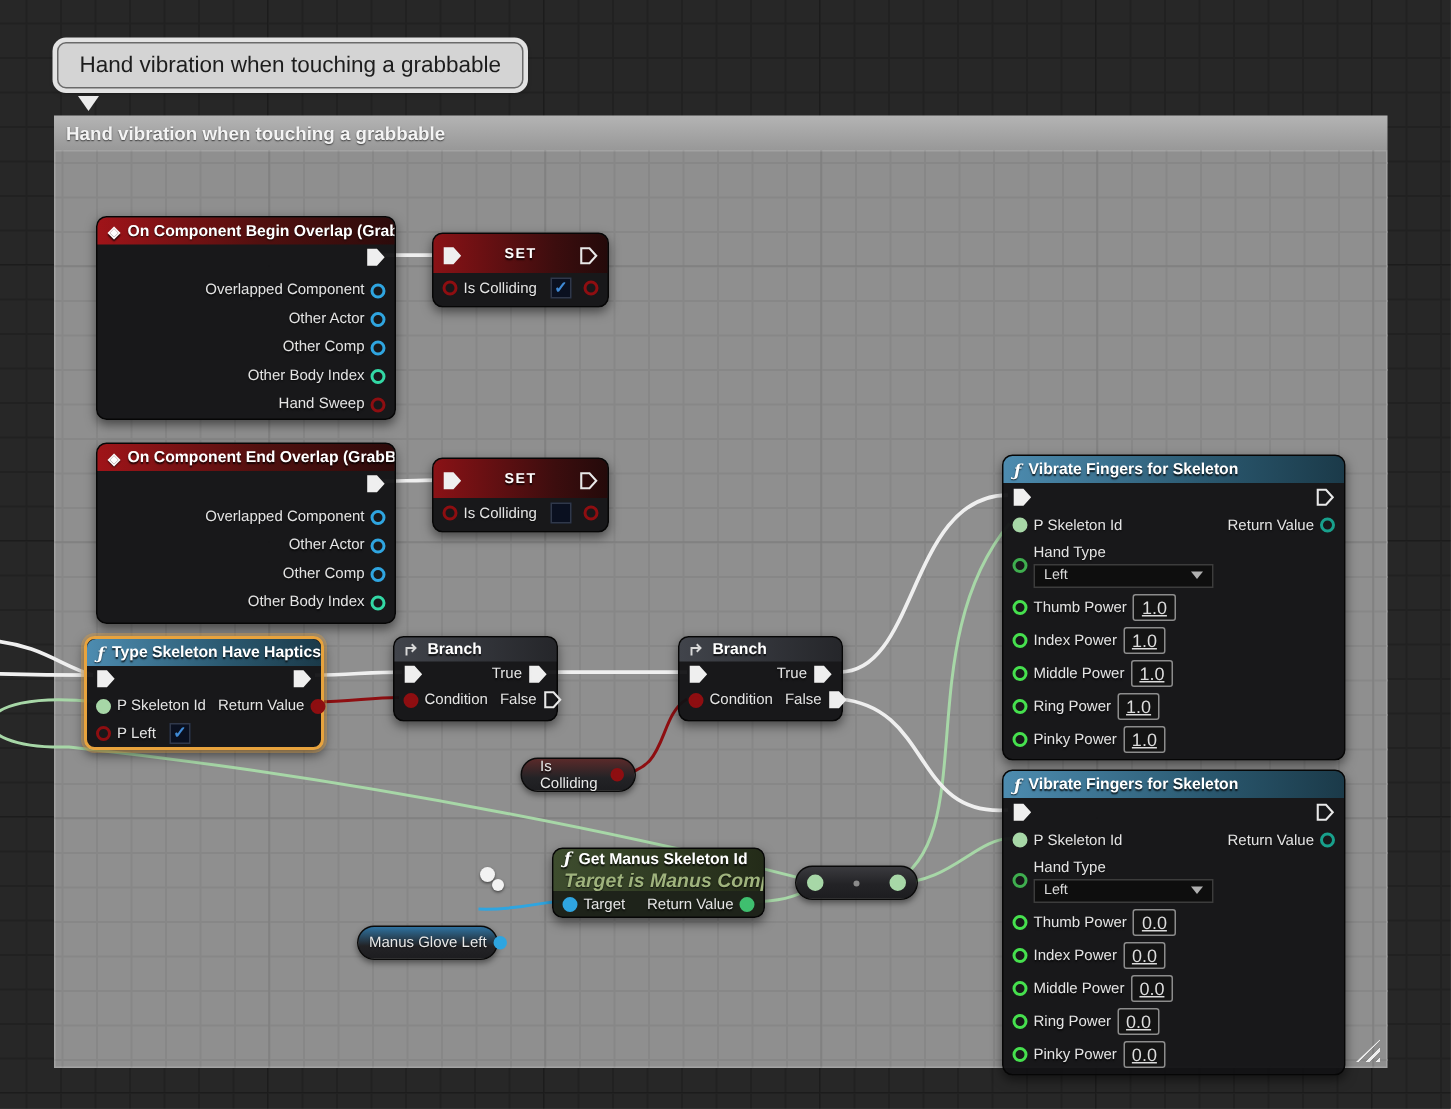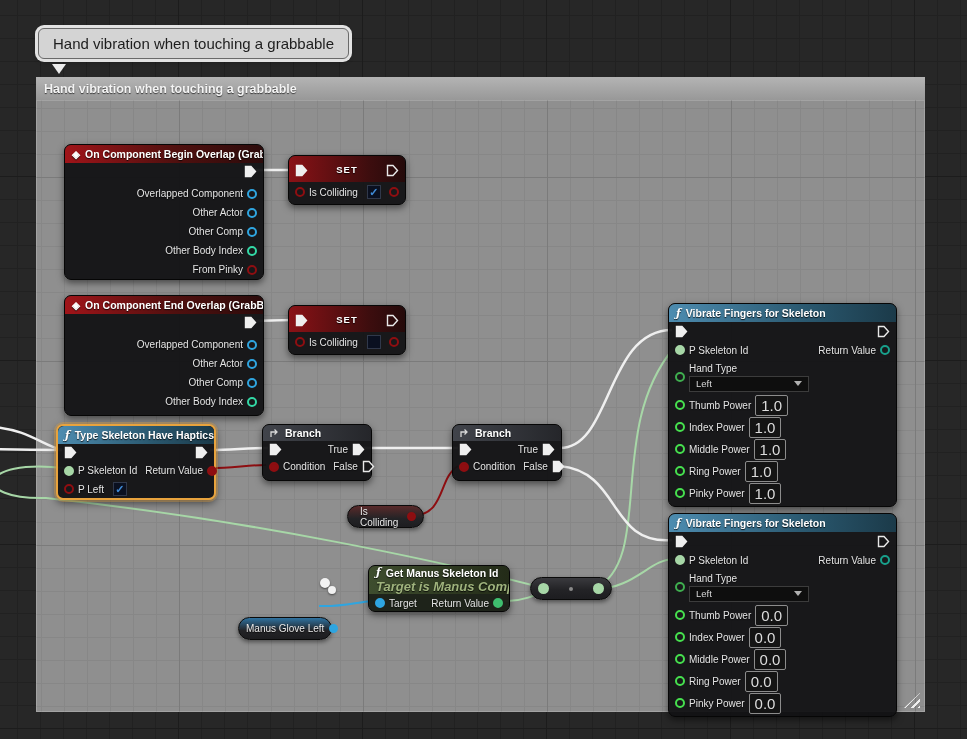--- a/index.html
+++ b/index.html
@@ -86,21 +86,21 @@
   .r16{height:16px}.r17{height:17px}.r18{height:18px}.r19{height:19px}.r20{height:20px}.r22{height:22px}
   
   .pc{width:10px;height:10px;border-radius:50%;box-sizing:border-box;border:2.5px solid var(--c,#999);flex:none;}
   .pc.filled{background:var(--c,#999);}
   .exec{flex:none;}
   .exec path{fill:none;stroke:#e8e8e8;stroke-width:1.4;}
   .exec.filled path{fill:#efefef;stroke:#efefef;}
   
   .cb{width:12px;height:12px;background:#0a1020;border:1px solid #30384a;margin-left:5px;display:flex;align-items:center;justify-content:center;flex:none;}
   .ck{color:#3f8ad6;font-size:11px;font-weight:bold;line-height:1;}
-  .valbox{background:#141414;border:1px solid #8c8c8c;border-radius:2px;padding:1px 5px;color:#dcdcdc;font-size:15px;min-width:16px;text-align:center;}
+  .valbox{background:#141414;border:1px solid #8c8c8c;border-radius:2px;padding:1px 5px;color:#dcdcdc;font-size:12px;min-width:16px;text-align:center;text-decoration:underline;}
   .dropdown{width:120px;height:16px;background:#0e0e0e;border:1px solid #3c3c3c;display:flex;align-items:center;padding:0 6px;color:#d8d8d8;font-size:9.5px;box-sizing:border-box;}
   .chev{margin-left:auto;width:0;height:0;border-left:4px solid transparent;border-right:4px solid transparent;border-top:5px solid #b0b0b0;}
   .ht-col{display:flex;flex-direction:column;gap:2px;}
   .ht-label{font-size:10px;}
   
   .pill{
     position:absolute;z-index:3;height:23px;border-radius:12px;box-sizing:border-box;
     background:linear-gradient(#3a3a3e,#232326 55%,#1d1d20);
     border:1px solid #0a0a0a;box-shadow:0 2px 4px rgba(0,0,0,0.45);
     display:flex;align-items:center;padding:0 7px;gap:5px;
@@ -171,21 +171,21 @@
       </div>
     <div class="row right r19">
         <span class="lbl">Other Comp</span>
         <span class="pc" style="--c: #2fa5e0;"></span>
       </div>
     <div class="row right r19">
         <span class="lbl">Other Body Index</span>
         <span class="pc" style="--c: #33d8a5;"></span>
       </div>
     <div class="row right r19">
-        <span class="lbl">From Pinky</span>
+        <span class="lbl">Hand Sweep</span>
         <span class="pc" style="--c: #8e0e11;"></span>
       </div>
   </div>
 
   <div class="node" style="left:288px;top:155px;width:118px;height:50px;">
     <div class="hdr hdr-set">
         <span>SET</span>
       </div>
     <svg class="exec filled" style="position:absolute;left:6px;top:8px;" width="13" height="13" viewBox="0 0 13 13">
         <path d="M1.5,1.5 L7,1.5 L11.5,6.5 L7,11.5 L1.5,11.5 Z"></path>

